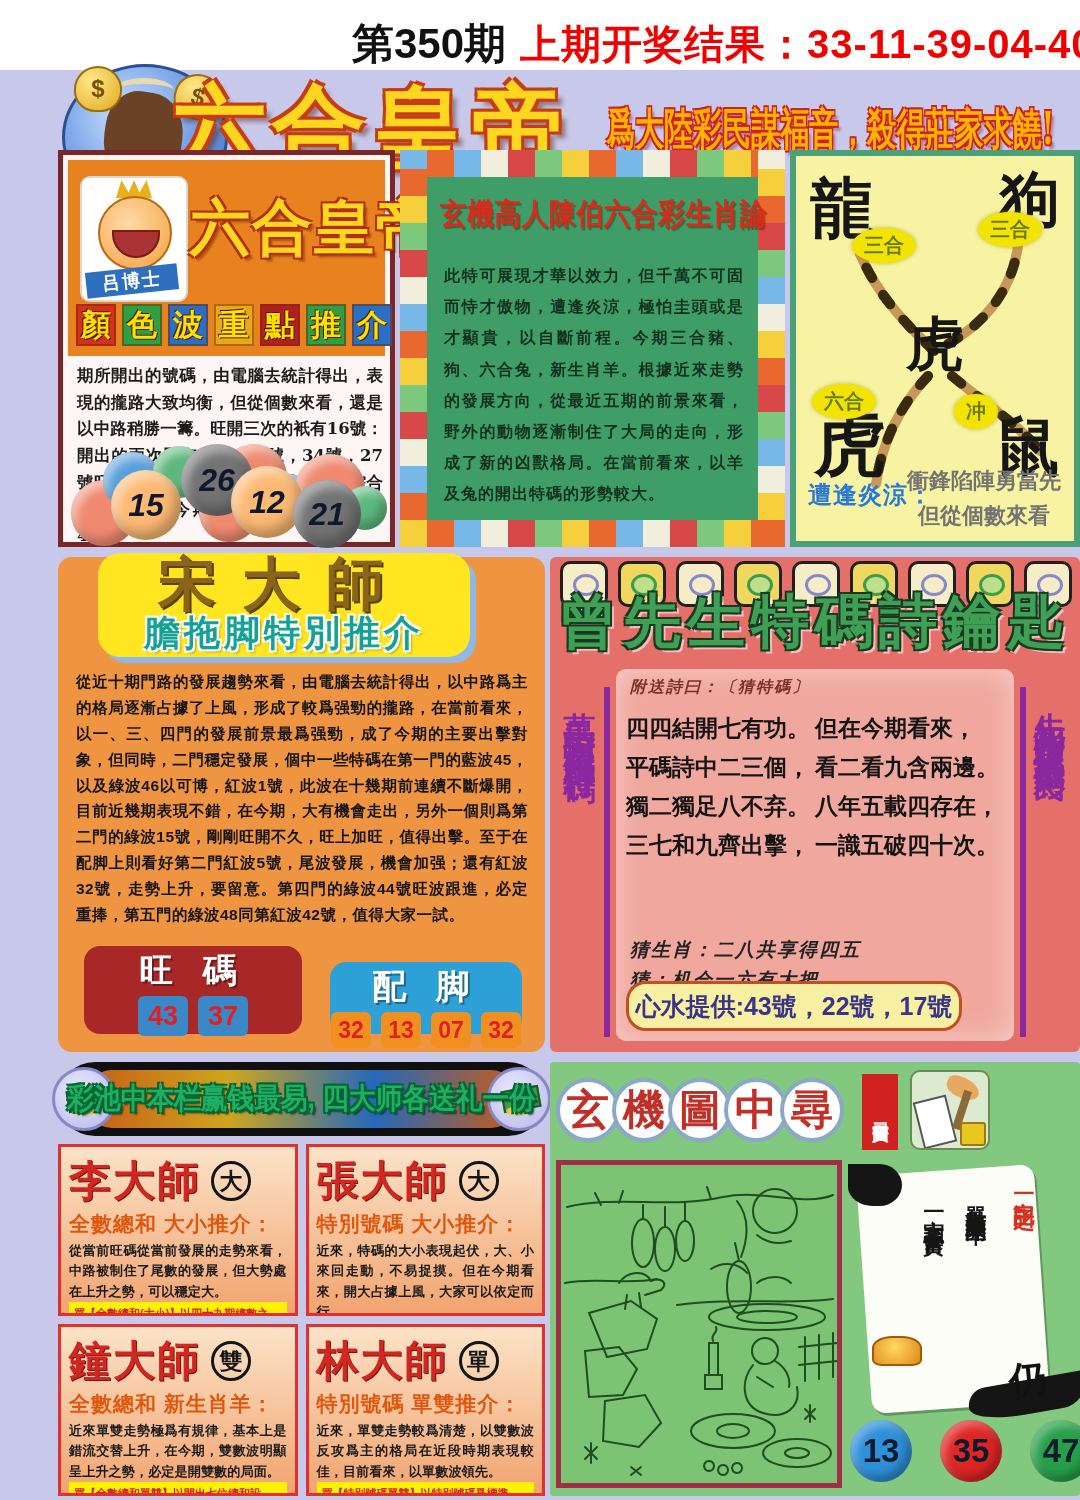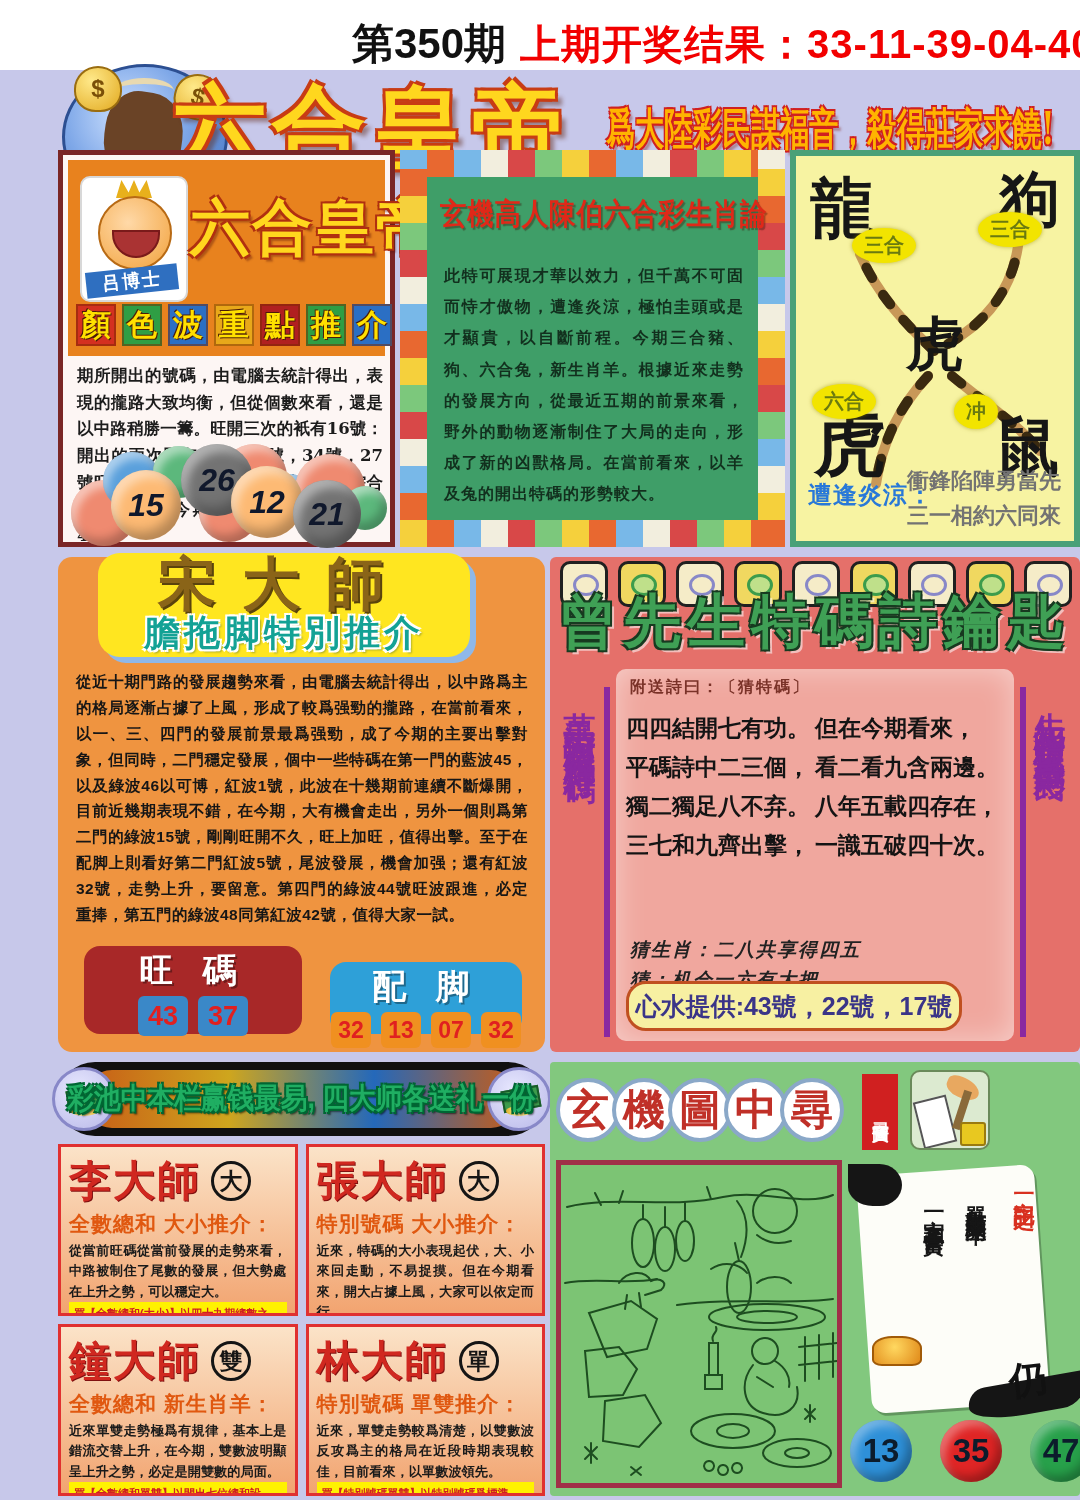--- a/index.html
+++ b/index.html
@@ -101,21 +101,21 @@
   .zt-b::after{border-color:#3c9c4c;background:#bfe08a;}
   .zeng-title{position:absolute;left:0;top:26px;width:100%;text-align:center;font-size:58px;font-weight:bold;color:#3fa055;
       font-family:"DejaVu Serif",serif;letter-spacing:6px;white-space:nowrap;
       text-shadow:-2px -2px 0 #173a20,2px -2px 0 #173a20,-2px 2px 0 #173a20,2px 2px 0 #173a20,4px 4px 0 rgba(255,255,255,.55);}
   .zeng-vert{position:absolute;top:130px;writing-mode:vertical-rl;text-orientation:upright;font-size:32px;font-weight:bold;
       color:#8a28a0;letter-spacing:6px;line-height:1;}
   .zv-l{left:14px;border-right:6px solid #8a28a0;padding-right:8px;height:350px;}
   .zv-r{right:14px;border-left:6px solid #8a28a0;padding-left:8px;height:350px;}
   .zeng-inner{position:absolute;left:66px;top:112px;width:398px;height:372px;background:#f0a79e;border-radius:10px;
       box-shadow:inset 0 0 30px rgba(255,255,255,.45);}
-  .zeng-note{position:absolute;left:14px;top:8px;font-size:16px;font-weight:bold;color:#7a3228;letter-spacing:2px;}
+  .zeng-note{position:absolute;left:14px;top:8px;font-size:16px;font-weight:bold;color:#7a3228;letter-spacing:2px;font-style:italic;}
   .poem-grid{position:absolute;left:10px;top:44px;width:378px;display:grid;grid-template-columns:1fr 1fr;row-gap:8px;}
   .poem-line{font-size:23px;font-weight:bold;color:#141414;white-space:nowrap;font-family:"DejaVu Serif",serif;}
   .zeng-guess{position:absolute;left:14px;font-size:19px;font-weight:bold;color:#222;font-family:"DejaVu Serif",serif;font-style:italic;letter-spacing:2px;}
   .zg1{top:268px;} .zg2{top:298px;}
   .zeng-tip{position:absolute;left:10px;bottom:10px;width:330px;height:44px;background:#f7f0a2;border:3px solid #c05020;
       border-radius:20px;display:flex;align-items:center;justify-content:center;font-size:25px;font-weight:bold;color:#3a3488;}
   
   .banner{left:58px;top:1062px;width:487px;height:74px;background:#101010;border-radius:38px;
       display:flex;align-items:center;justify-content:center;overflow:visible;}
   .banner-grad{position:absolute;left:26px;right:26px;top:8px;bottom:8px;border-radius:28px;
@@ -253,21 +253,21 @@
     <div class="sx-char sx-c">虎</div>
     <div class="sx-char sx-bl">虎</div>
     <div class="sx-char sx-br">鼠</div>
     <div class="sx-oval" style="left:56px;top:72px;">三合</div>
     <div class="sx-oval" style="left:182px;top:56px;">三合</div>
     <div class="sx-oval" style="left:16px;top:228px;">六合</div>
     <div class="sx-oval" style="left:158px;top:238px;">冲</div>
     <div class="sx-poem-label">遭逢炎涼：</div>
     <div class="sx-poem">
       <div>衝鋒陷陣勇當先</div>
-      <div>三一相約六同來</div>
+      <div>但從個數來看</div>
     </div>
   </div>
 
   <div class="abs panel-song">
     <div class="song-bubble">
       <div class="song-title">宋大師</div>
       <div class="song-sub">膽拖脚特別推介</div>
     </div>
     <div class="song-body">從近十期門路的發展趨勢來看，由電腦去統計得出，以中路爲主的格局逐漸占據了上風，形成了較爲强勁的攏路，在當前看來，以一、三、四門的發展前景最爲强勁，成了今期的主要出擊對象，但同時，二門穩定發展，個中一些特碼在第一門的藍波45，以及綠波46以可博，紅波1號，此波在十幾期前連續不斷爆開，目前近幾期表現不錯，在今期，大有機會走出，另外一個則爲第二門的綠波15號，剛剛旺開不久，旺上加旺，值得出擊。至于在配脚上則看好第二門紅波5號，尾波發展，機會加强；還有紅波32號，走勢上升，要留意。第四門的綠波44號旺波跟進，必定重捧，第五門的綠波48同第紅波42號，值得大家一試。</div>
     <div class="hot-box">

